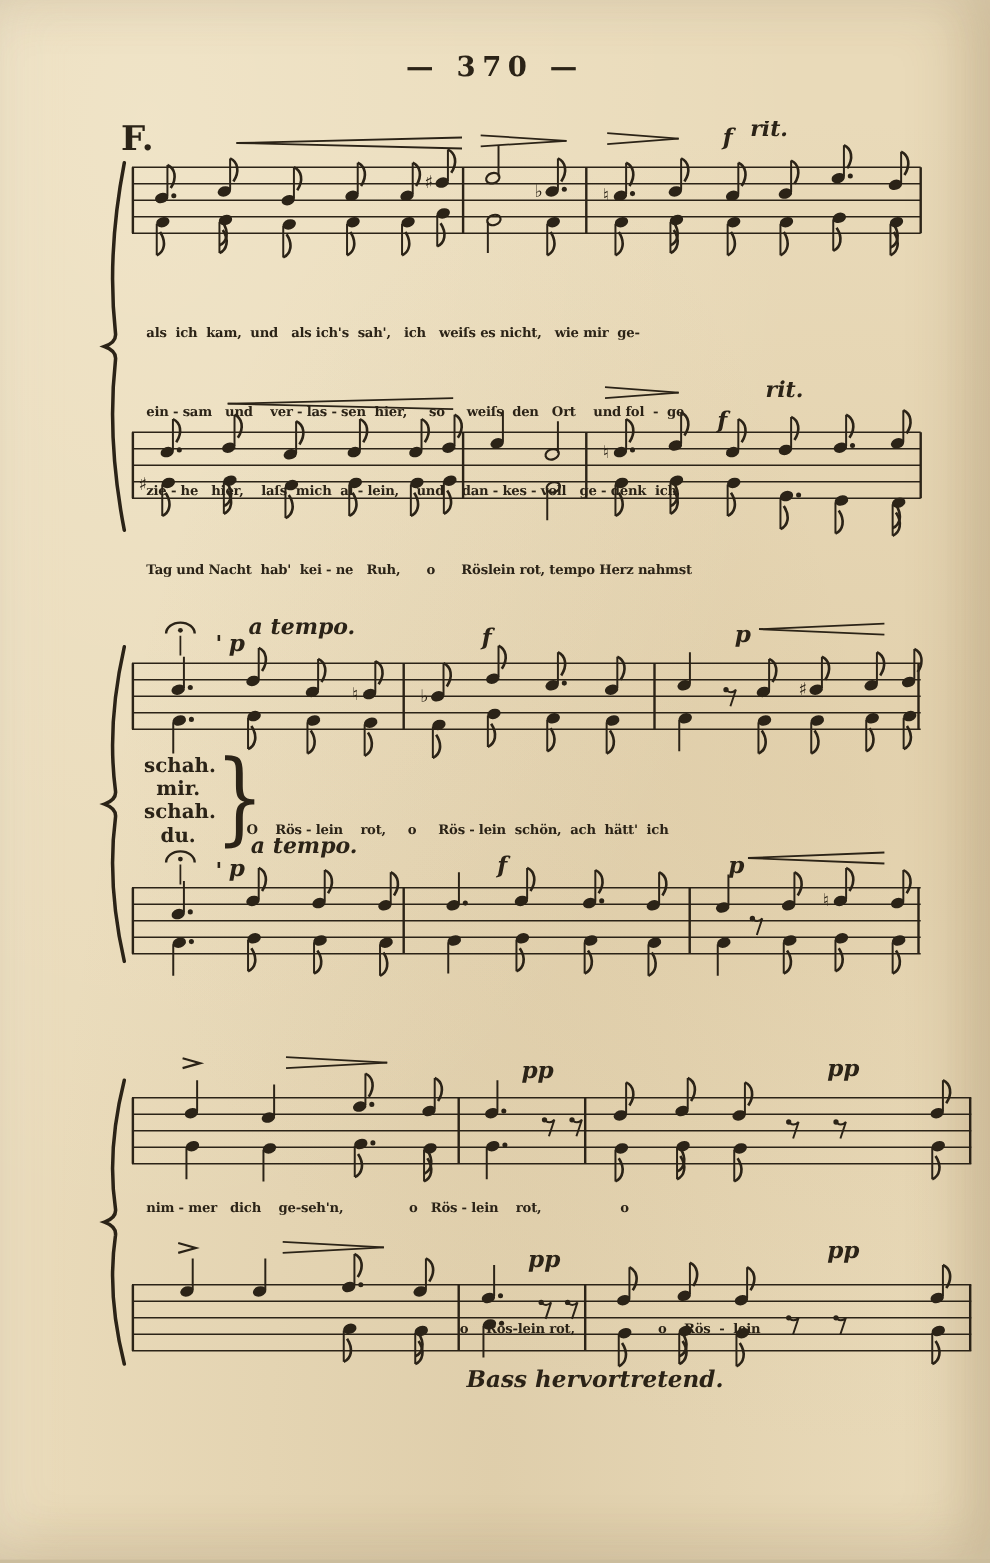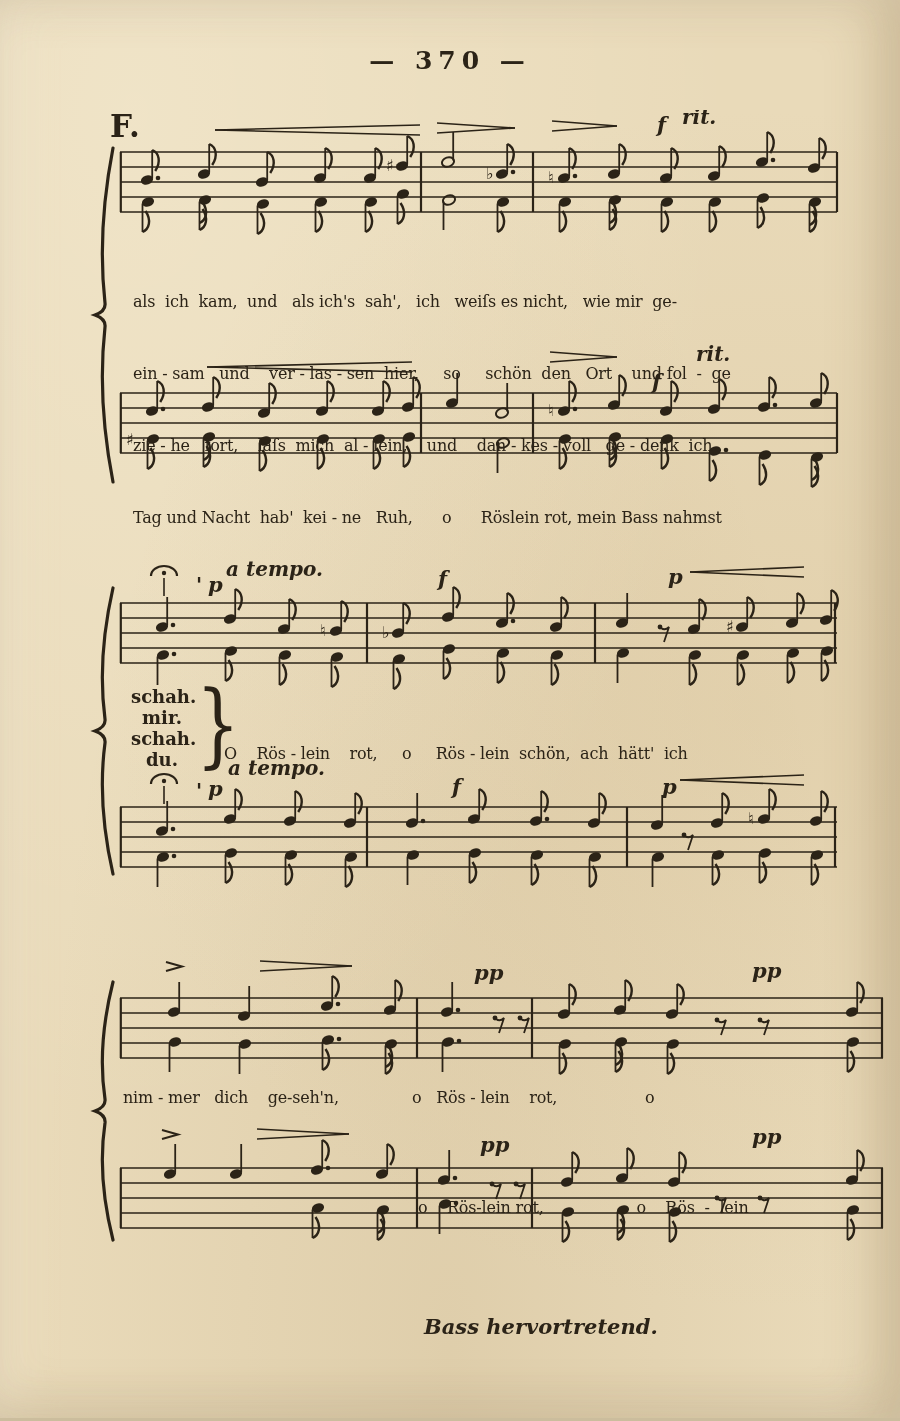--- a/index.html
+++ b/index.html
@@ -10,29 +10,29 @@
     background:
       radial-gradient(ellipse at 15% 8%, rgba(255,250,232,.30), transparent 55%),
       radial-gradient(ellipse at 85% 50%, rgba(205,180,135,.25), transparent 60%),
       radial-gradient(ellipse at 50% 95%, rgba(150,120,70,.12), transparent 65%),
       #e9dab9;
     box-shadow: inset -28px 0 50px rgba(110,85,45,.18), inset 18px 0 40px rgba(255,248,230,.25), inset 0 -20px 45px rgba(120,95,55,.10);
   }
   .abs{position:absolute;}
   .page-number{left:0;right:0;top:46px;text-align:center;font-size:25px;font-weight:700;letter-spacing:6px;}
   .section-label{left:110px;top:108px;font-size:31px;font-weight:700;}
-  .lyrics{font-weight:400;font-size:16px;line-height:24px;white-space:pre;letter-spacing:-0.2px;}
+  .lyrics{font-weight:700;font-size:12px;line-height:24px;white-space:pre;letter-spacing:-0.2px;}
   .lyrics-top{left:133px;top:242px;}
   .verse-words{left:131px;top:686px;font-weight:700;font-size:18px;line-height:21px;width:62px;text-align:center;}
   .verse-brace{left:196px;top:680px;font-size:92px;font-weight:400;line-height:90px;transform:scaleX(.75);transform-origin:left top;}
   .lyric-mid{left:224px;top:714px;margin-top:28px;}
   .tempo-text{font-style:italic;font-weight:700;font-size:20px;white-space:pre;}
   .a-tempo-2{left:228px;top:756px;}
-  .lyric-b1{left:123px;top:1086px;}
-  .bass-note{left:424px;top:1314px;font-size:21px;}
+  .lyric-b1{left:133px;top:1086px;}
+  .bass-note{left:424px;top:1241px;font-size:21px;}
   .lyric-b2{left:418px;top:1196px;}
   .sys{position:absolute;}
   .brace-svg{position:absolute;}
   text.dyn{font-family:"DejaVu Serif",serif;font-style:italic;font-weight:700;font-size:21px;fill:var(--ink);}
   text.tempo{font-family:"DejaVu Serif",serif;font-style:italic;font-weight:700;font-size:20px;fill:var(--ink);}
   text.acc{font-family:"DejaVu Sans",sans-serif;font-size:16px;fill:var(--ink);}
 </style>
 </head>
 <body>
 
@@ -609,23 +609,23 @@
         <path d="M 735.5,112 c 7,-3 9,-12 3,-21" fill="none" stroke="#2b2317" stroke-width="2.4"></path>
         <line x1="145" y1="1" x2="237" y2="6" stroke="#2b2317" stroke-width="1.6"></line>
         <line x1="145" y1="11" x2="237" y2="6" stroke="#2b2317" stroke-width="1.6"></line>
         <text x="368" y="24" class="dyn">pp</text>
         <text x="640" y="16" class="dyn">pp</text>
         <path d="M 50,2 L 66,6.5 L 50,11" fill="none" stroke="#2b2317" stroke-width="2"></path>
       </svg></div>
 
   <div class="abs lyrics lyrics-top">
     <div>als  ich  kam,  und   als ich's  sah',   ich   weiſs es nicht,   wie mir  ge-</div>
-    <div>ein - sam   und    ver - las - sen  hier,     so     schön  den   Ort    und fol  -  ge</div>
-    <div>zie - he   fort,    laſs  mich  al - lein,    und    dan - kes - voll   ge - denk  ich</div>
-    <div>Tag und Nacht  hab'  kei - ne   Ruh,      o      Röslein rot, mein Bass nahmst</div>
+    <div>ein - sam   und    ver - las - sen  hier,     so     weiſs  den   Ort    und fol  -  ge</div>
+    <div>zie - he   hier,    laſs  mich  al - lein,    und    dan - kes - voll   ge - denk  ich</div>
+    <div>Tag und Nacht  hab'  kei - ne   Ruh,      o      Röslein rot, tempo Herz nahmst</div>
   </div>
 
   <div class="abs verse-words">
     <div>schah.</div>
     <div>mir.</div>
     <div>schah.</div>
     <div>du.</div>
   </div>
   <div class="abs verse-brace">}</div>
   <div class="abs lyrics lyric-mid">O    Rös - lein    rot,     o     Rös - lein  schön,  ach  hätt'  ich</div>

